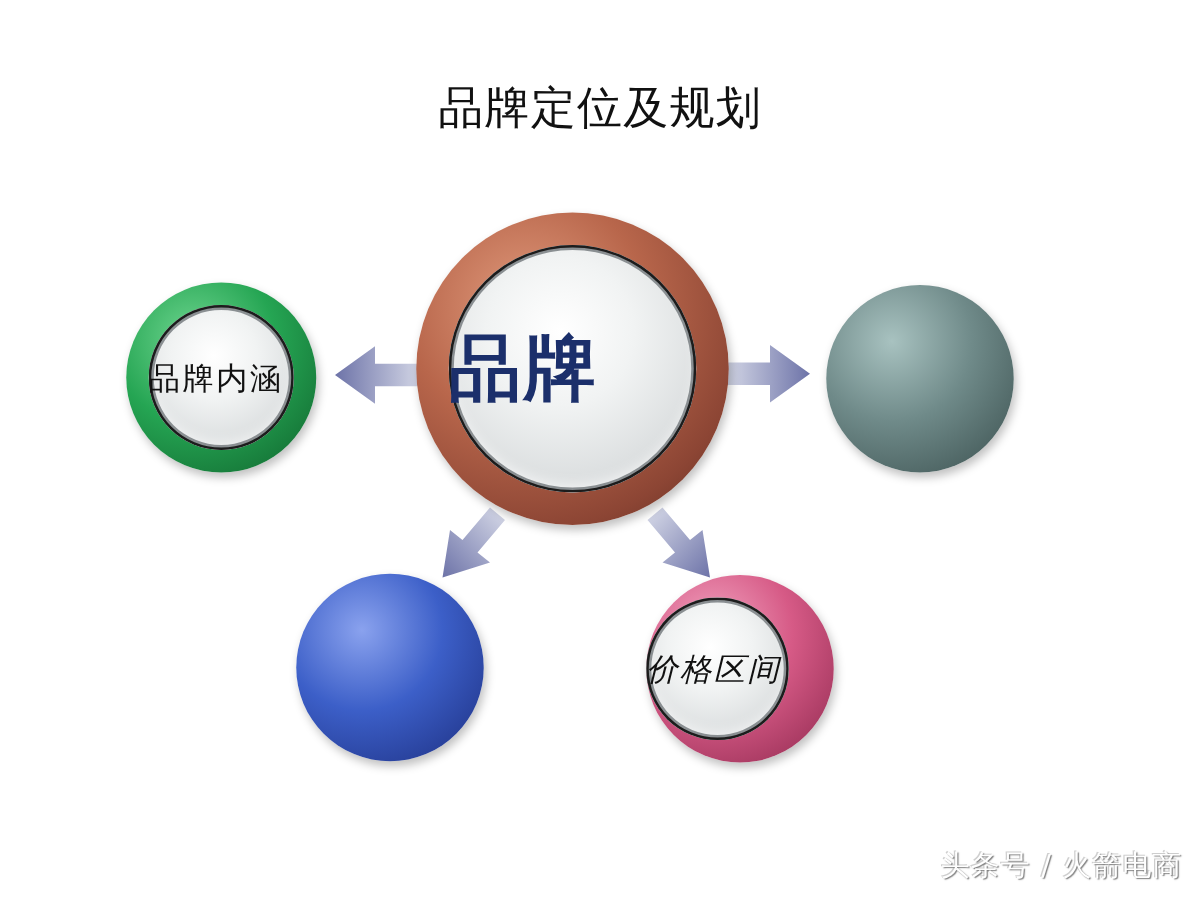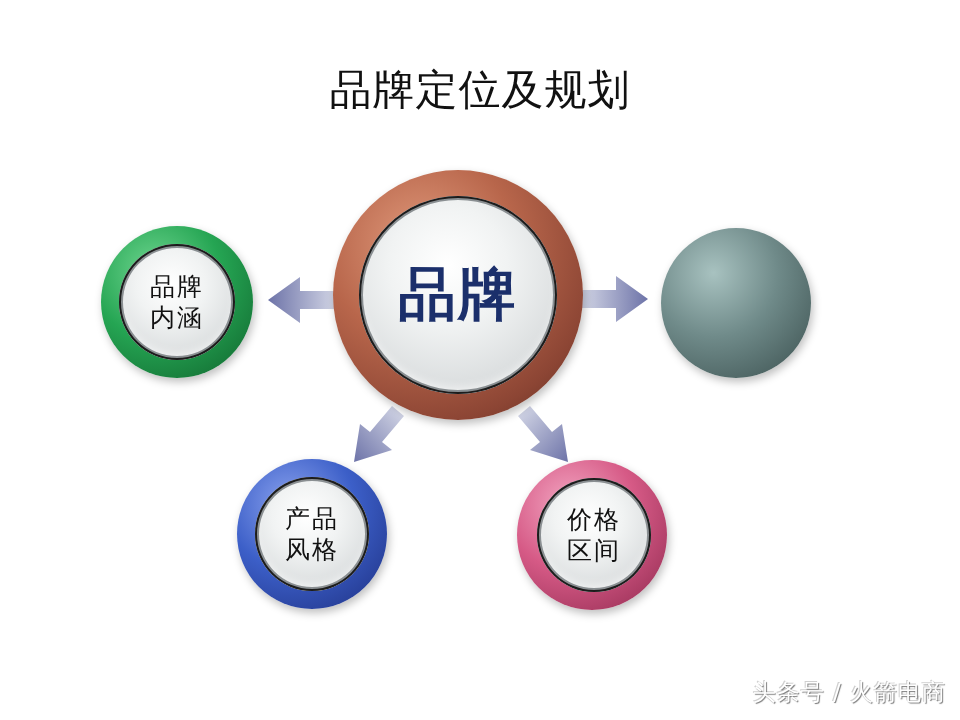--- a/index.html
+++ b/index.html
@@ -1,23 +1,23 @@
 <!DOCTYPE html>
 <html><head>
 <meta charset="utf-8">
 <style>
   html,body{margin:0;padding:0;}
   body{width:960px;height:720px;background:#ffffff;position:relative;overflow:hidden;font-family:"DejaVu Serif","Liberation Serif",serif;}
-  .title{position:absolute;left:0;width:960px;top:62px;text-align:center;font-size:42px;color:#111;font-family:"DejaVu Serif","Liberation Serif",serif;letter-spacing:1px;}
+  .title{position:absolute;left:0;width:960px;top:62px;text-align:center;font-size:36px;color:#111;font-family:"DejaVu Serif","Liberation Serif",serif;letter-spacing:1px;}
   .node{position:absolute;border-radius:50%;}
   .ring{position:absolute;inset:0;border-radius:50%;box-shadow:2px 4px 8px rgba(0,0,0,0.25);}
   .inner{position:absolute;border-radius:50%;
     background:radial-gradient(circle at 45% 35%, #ffffff 0%, #f1f3f3 35%, #dcdfe0 70%, #c5c9cb 100%);
     box-shadow: inset 0 0 0 2px #1c1c1c, inset 0 0 0 4px #8a8f92, inset 0 -6px 10px rgba(255,255,255,0.7);
-    display:flex;flex-direction:column;align-items:center;justify-content:center;}
+    display:flex;flex-direction:row;align-items:center;}
   .lbl{font-size:25px;line-height:31px;color:#111;font-family:"DejaVu Serif","Liberation Serif",serif;letter-spacing:2px;}
   .center-lbl{font-size:58px;font-weight:bold;color:#1b2f6b;font-family:"DejaVu Sans","Liberation Sans",sans-serif;letter-spacing:2px;}
   .arrow{position:absolute;}
   .watermark{position:absolute;right:14px;bottom:12px;font-size:23px;color:#ffffff;font-family:"DejaVu Sans","Liberation Sans",sans-serif;
     text-shadow:1px 1px 1px #7a7a7a,-1px -1px 0 #cfcfcf;letter-spacing:1px;}
 </style>
 </head>
 <body>
 
 <div class="title">品牌定位及规划</div>
@@ -73,27 +73,23 @@
     <span class="lbl">内涵</span>
   </div>
 </div>
 
 <div class="node" style="left:661px;top:228px;width:150px;height:150px;">
   <div class="ring" style="background:radial-gradient(circle at 35% 30%, #a8c2c0 0%, #6f8a89 45%, #4d6463 80%, #2f3e3d 100%);"></div>
 </div>
 
 <div class="node" style="left:237px;top:459px;width:150px;height:150px;">
   <div class="ring" style="background:radial-gradient(circle at 35% 30%, #8aa2ee 0%, #3c5fc8 45%, #28409a 80%, #172663 100%);"></div>
-  <div class="inner" style="left:18px;top:18px;width:114px;height:114px;">
-    <span class="lbl">产品</span>
-    <span class="lbl">风格</span>
-  </div>
 </div>
 
 <div class="node" style="left:517px;top:460px;width:150px;height:150px;">
   <div class="ring" style="background:radial-gradient(circle at 35% 30%, #f3a6c2 0%, #d65a86 45%, #a83a62 80%, #6b2240 100%);"></div>
-  <div class="inner" style="left:20px;top:18px;width:114px;height:114px;">
+  <div class="inner" style="left:0;top:18px;width:114px;height:114px;font-style:italic;">
     <span class="lbl">价格</span>
     <span class="lbl">区间</span>
   </div>
 </div>
 
 <div class="watermark">头条号 / 火箭电商</div>
 
 </body></html>

